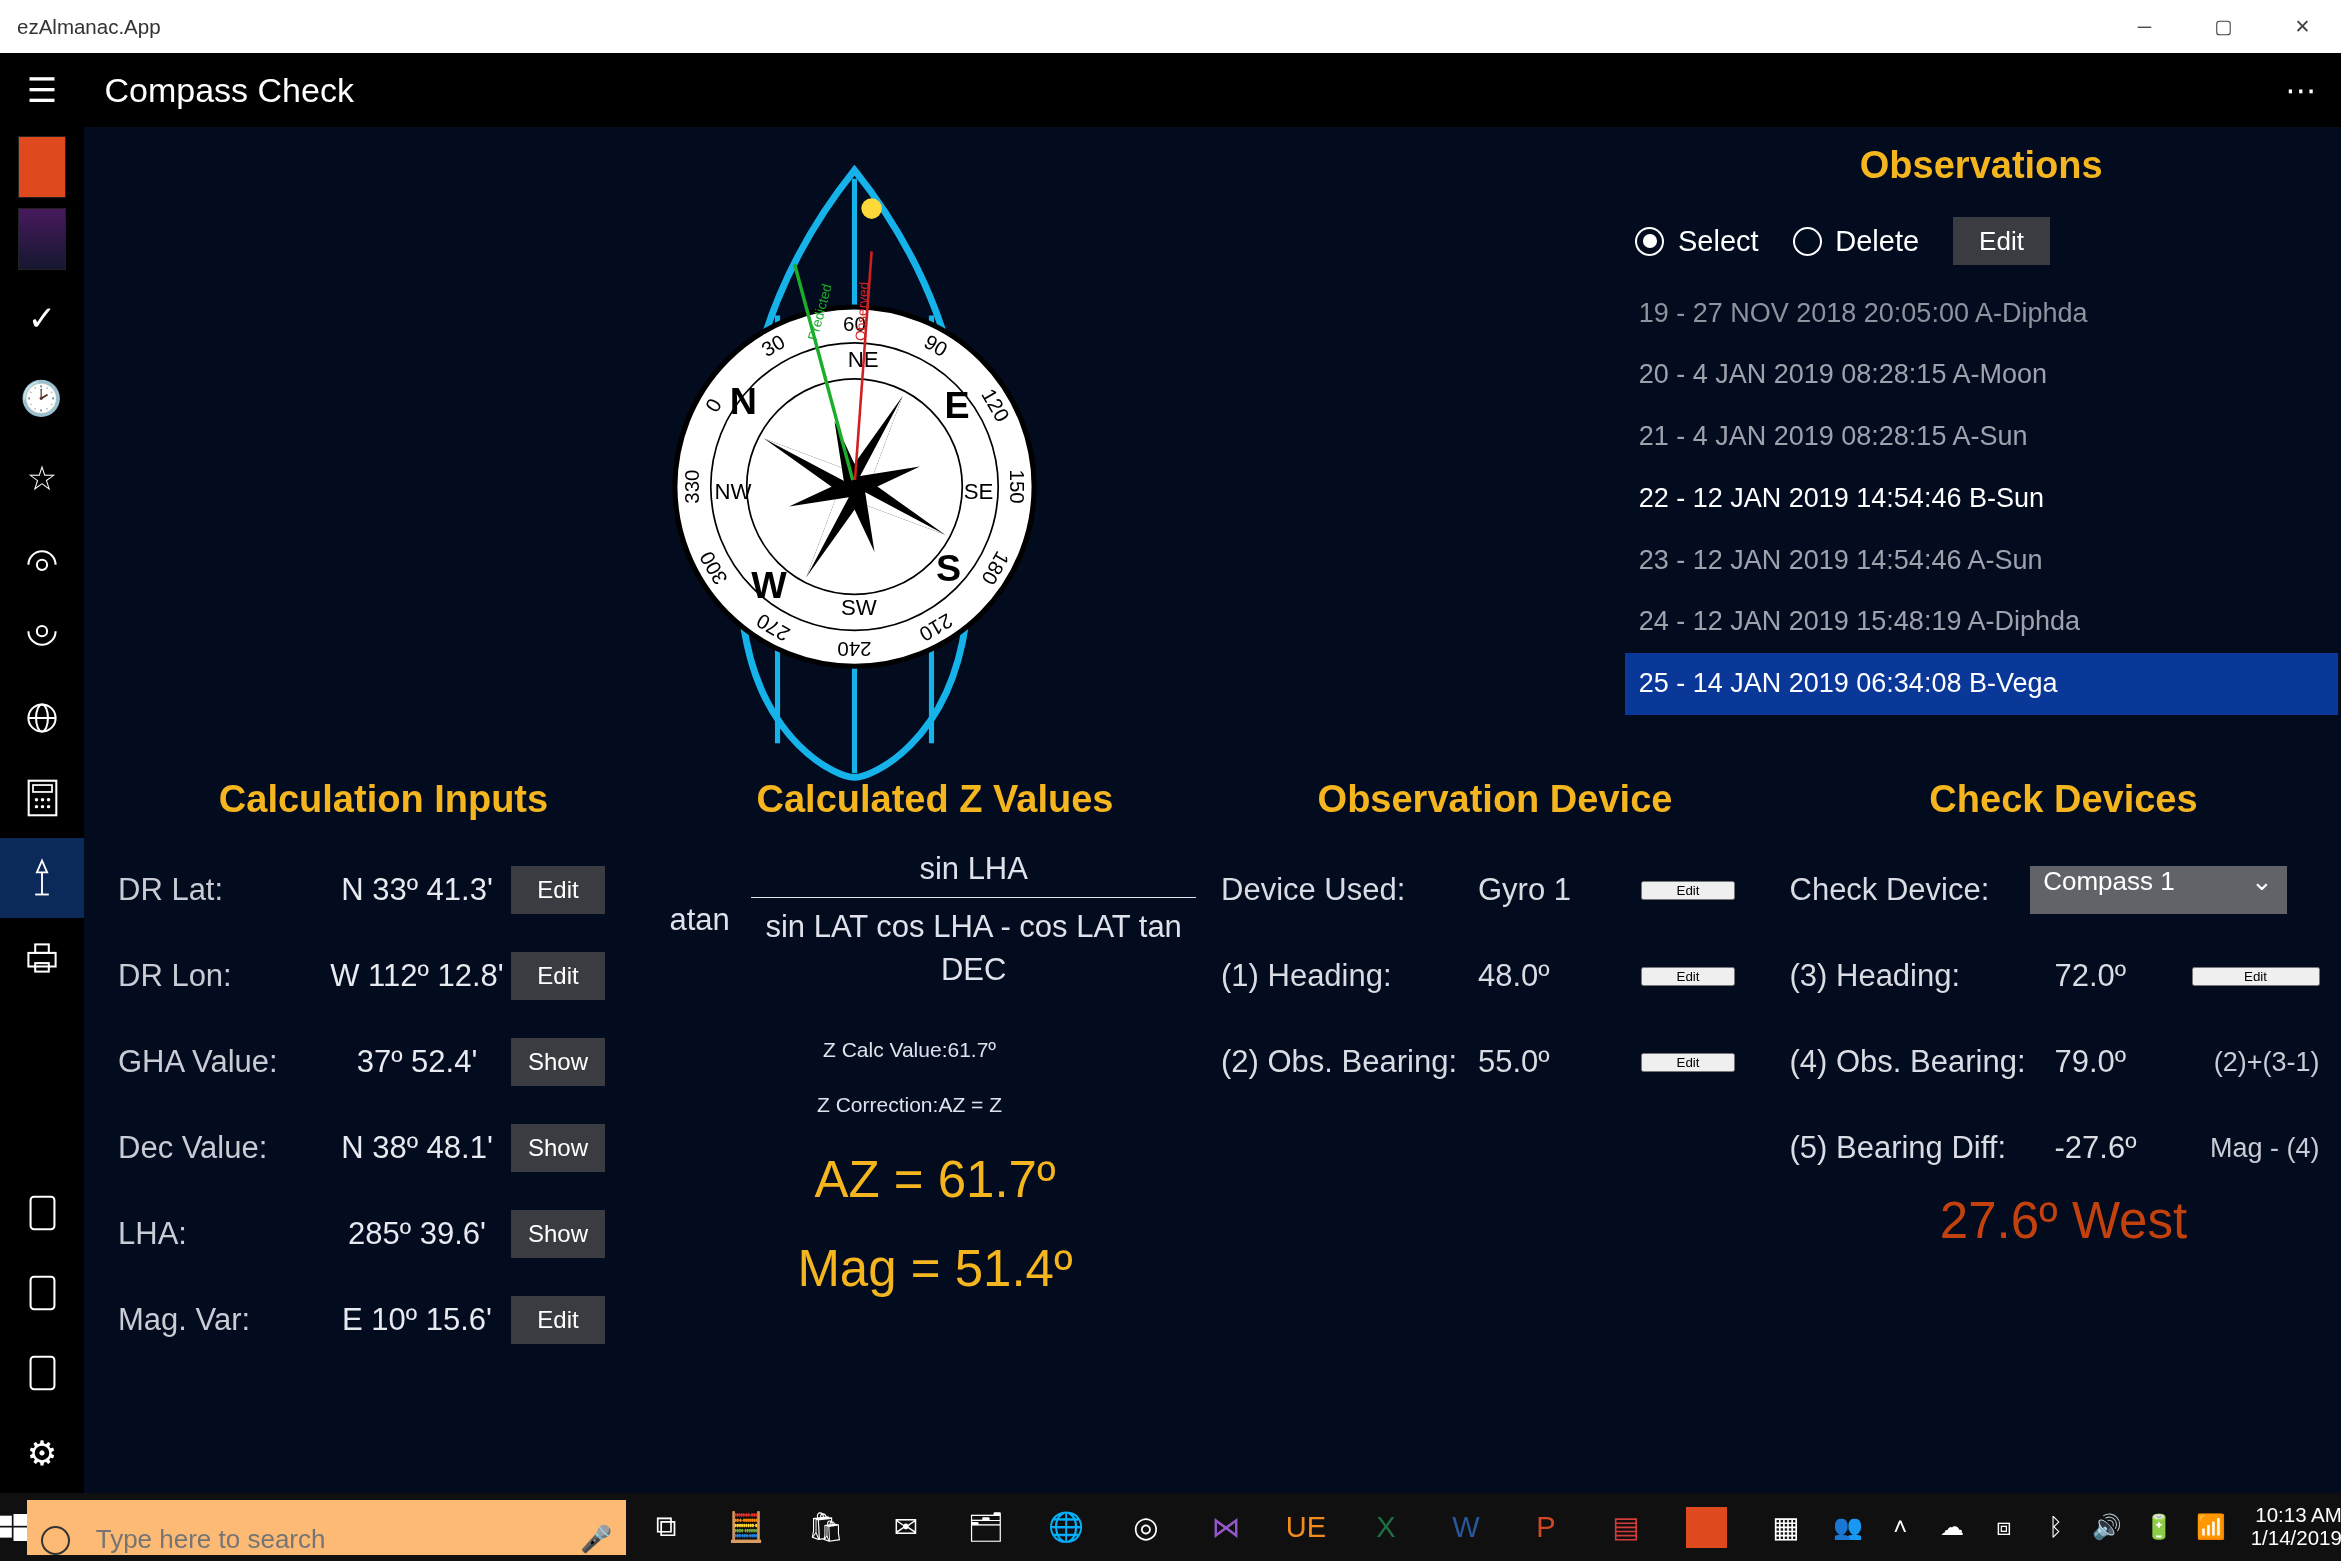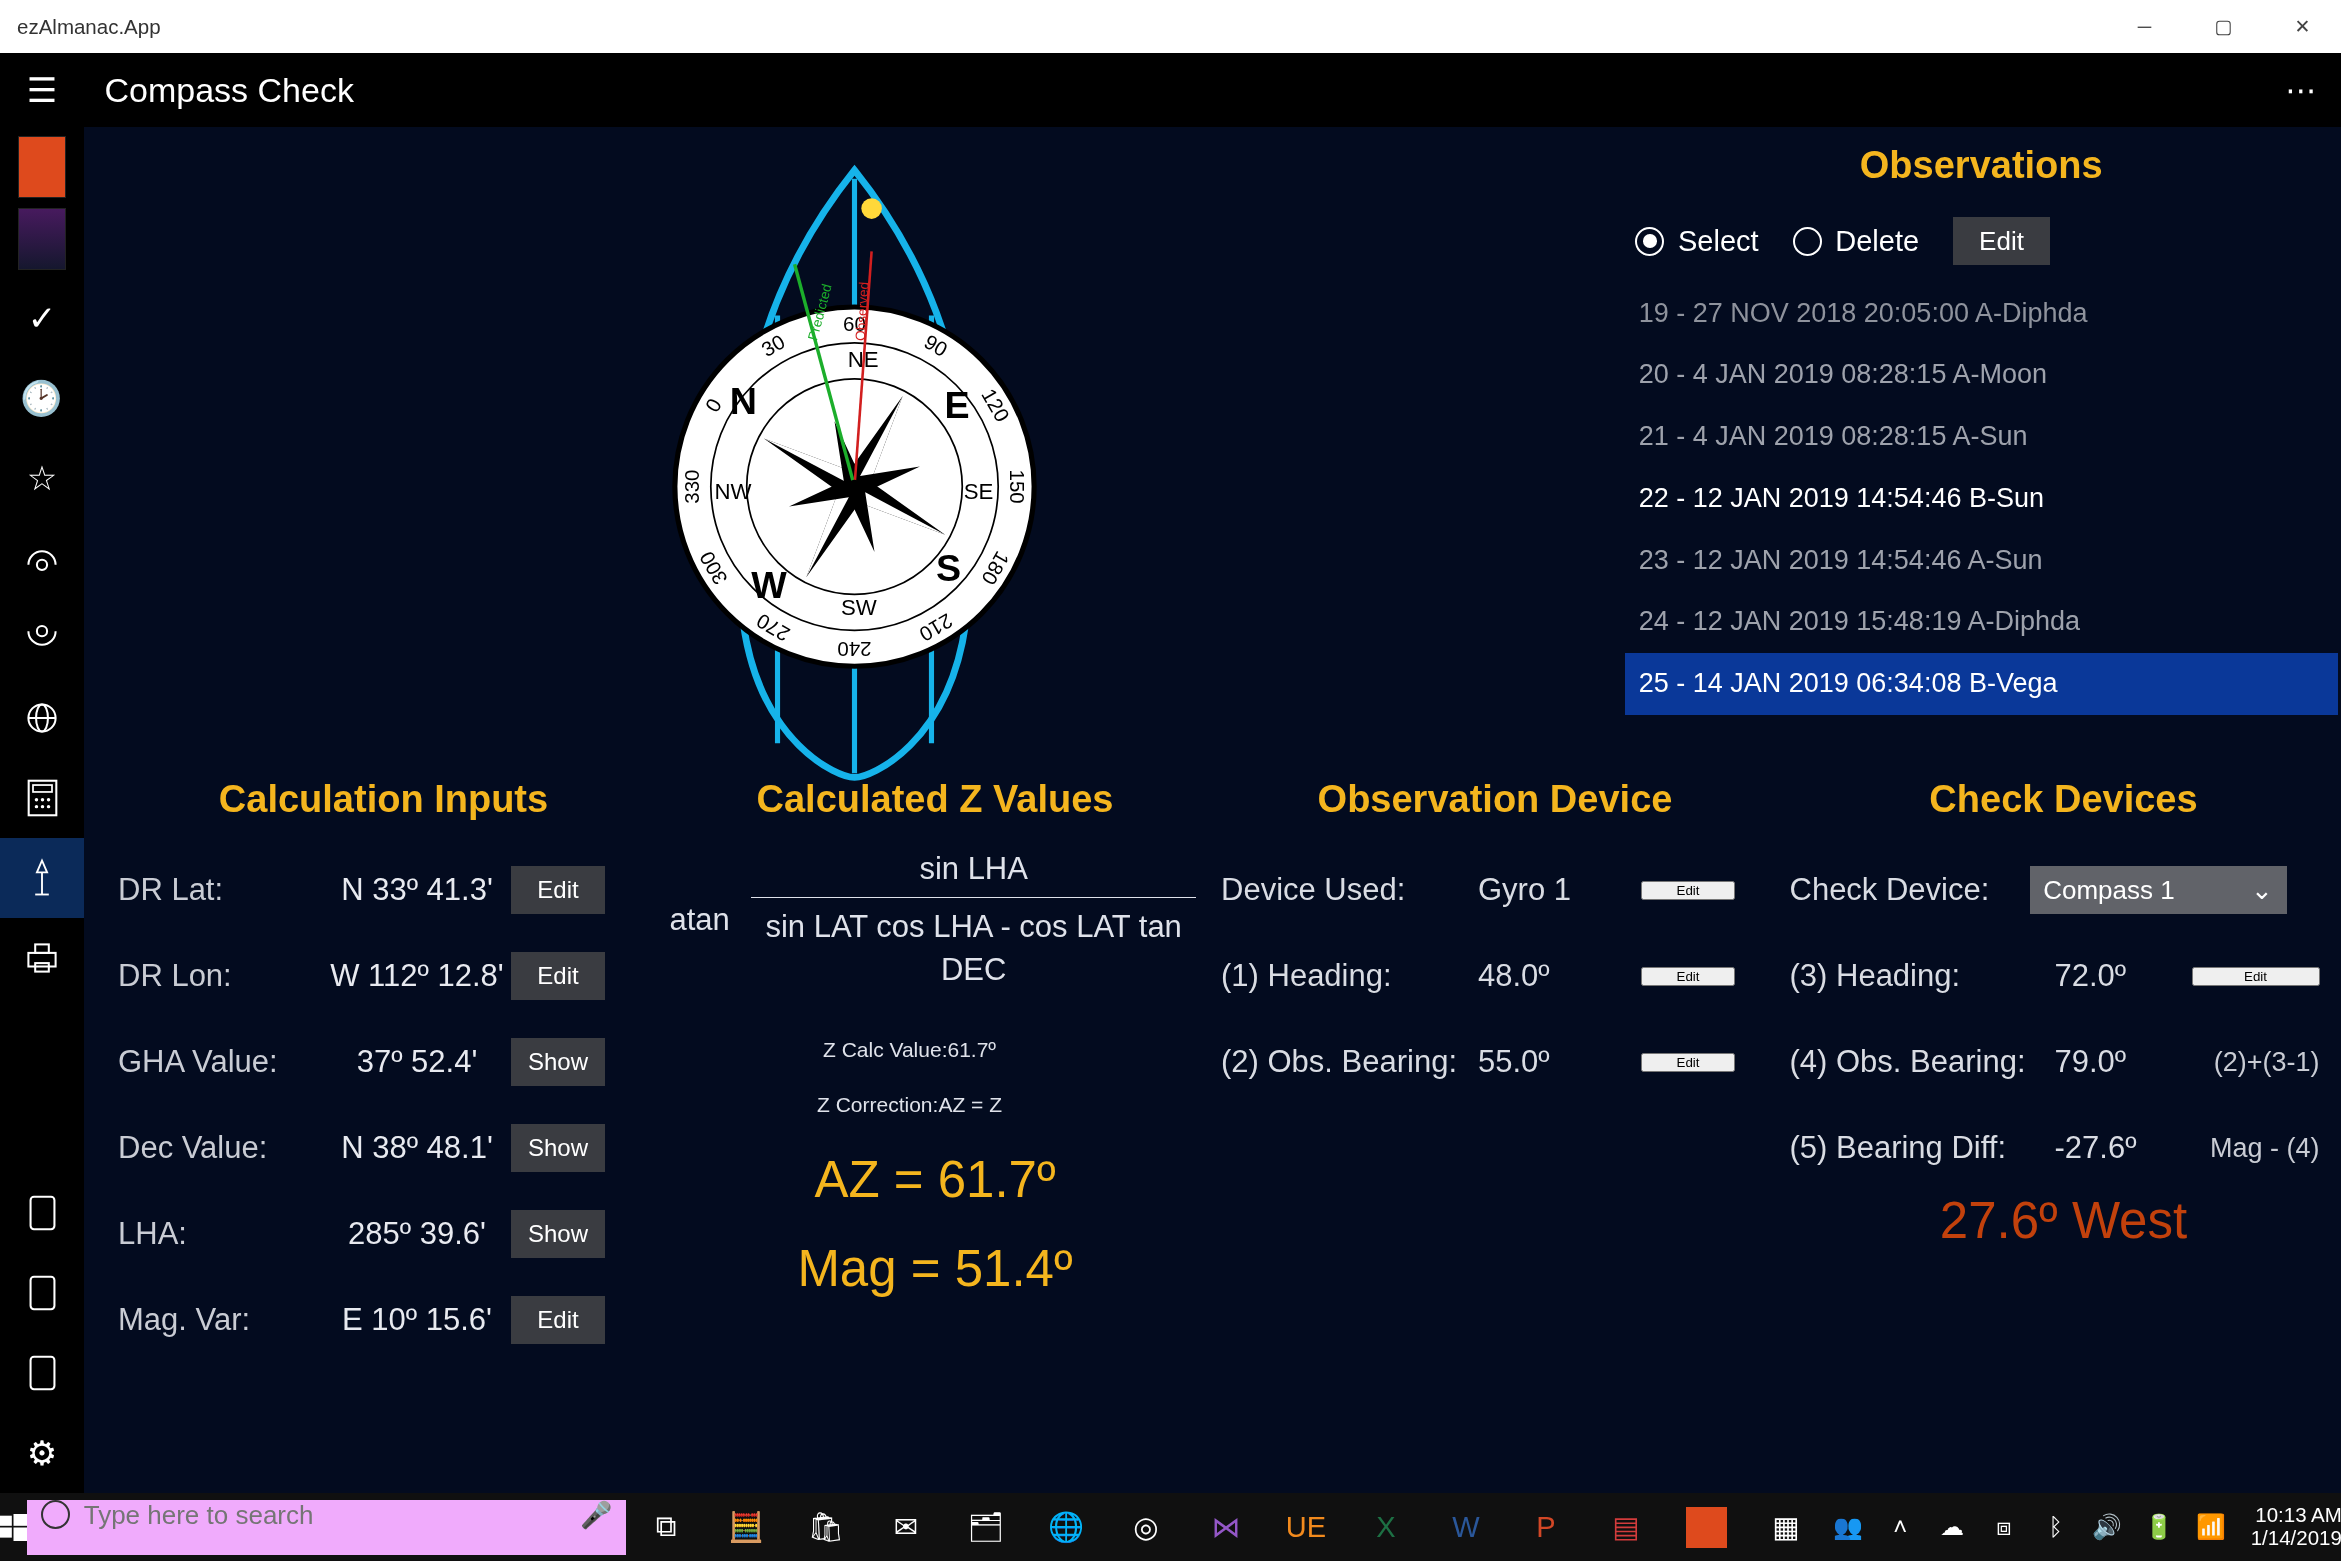--- a/index.html
+++ b/index.html
@@ -125,34 +125,34 @@
   }
   
   .row4 {
     display:grid;
     grid-template-columns: 265px 137px 128px;
     align-items:center; height:86px; font-size:31px;
   }
   .row4 .side { color:#c9ccd4; text-align:right; font-size:27px;}
   .dropdown {
     background:#616369; color:#fff; height:48px; width:257px;
-    display:flex; align-items:center; justify-content:space-between;
+    display:flex; justify-content:space-between;
     padding:0 13.7px; font-size:26px;
   }
   .deviation-title { color:#f4b51e; font-size:51px; text-align:center; margin-top:6.8px; font-weight:400;}
   .deviation-val { color:#c2410c; font-size:51px; text-align:center; font-weight:400;}
 
   
   .taskbar {
     height:68px; background:#101010; display:flex; align-items:center; color:#fff;
   }
   .taskbar .start { width:82px; display:flex; align-items:center; justify-content:center; font-size:27px;}
   .taskbar .searchbox {
-    flex: 0 0 599px; height:55px; background:#f0abfc; color:#555;
-    display:flex; align-items:flex-start; padding:0 13.7px; gap:14px; font-size:26px;
+    flex: 0 0 599px; height:55px; background:#fdba74; color:#555;
+    display:flex; align-items:flex-end; padding:0 13.7px; gap:26px; font-size:26px;
   }
   .taskbar .searchbox .circle { width:29px; height:29px; border:2.6px solid #333; border-radius:50%; }
   .taskbar .searchbox input {
     border:none; outline:none; flex:1; font-size:26px; color:#555; background:transparent;
   }
   .taskbar .searchbox .mic { font-size:26px; color:#333; }
   .taskbar .tb-icons { display:flex; align-items:center; height:100%; }
   .taskbar .tb-icons .tbi {
     width:80px; height:68px; display:flex; align-items:center; justify-content:center;
     font-size:29px; color:#fff;

